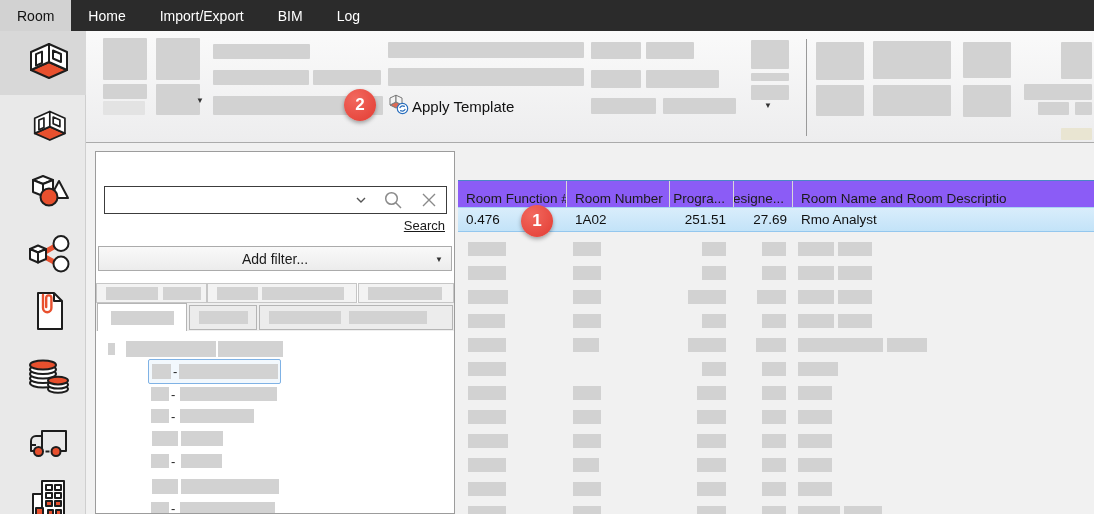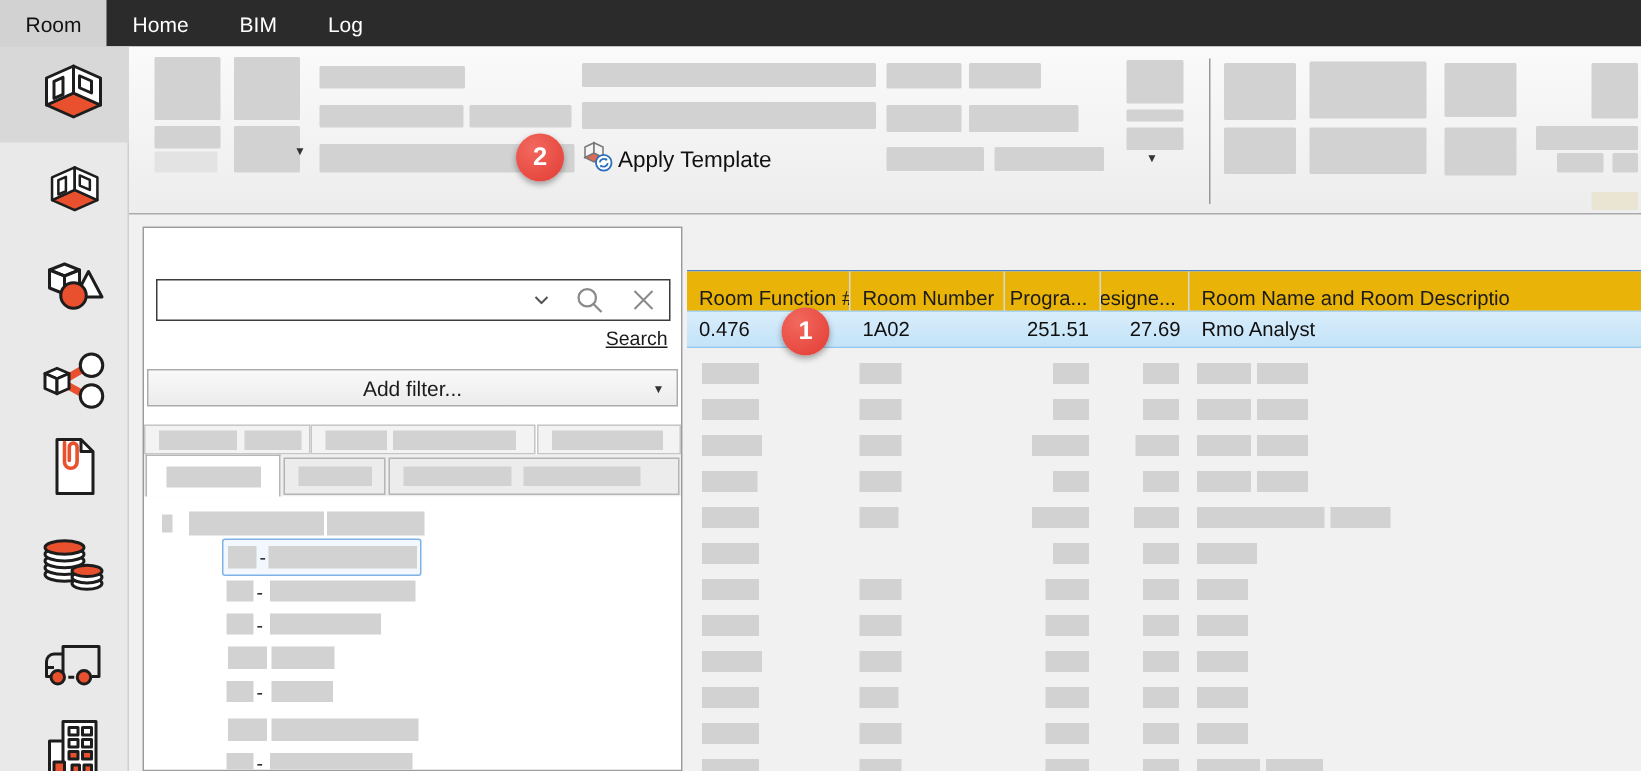--- a/index.html
+++ b/index.html
@@ -73,21 +73,21 @@
   .tbox{position:absolute;background:var(--ph);}
   .tdash{position:absolute;font-size:13px;color:#222;line-height:10px;}
   .tsel{position:absolute;border:1px solid #7fb2e5;border-radius:2px;background:#f2f8fd;}
 
   
   .roomswrap{position:absolute;left:458px;top:151px;width:636px;height:363px;overflow:hidden;}
   .rtab{position:absolute;left:1px;top:1px;height:29px;padding:0 13px;background:#fff;
     border:1px solid var(--tab-blue);border-bottom:none;display:flex;align-items:center;
     font-size:13.5px;z-index:2;}
   .rtabline{position:absolute;left:0;top:29px;width:636px;height:1px;background:var(--tab-blue);}
-  .thead{position:absolute;left:0;top:30px;width:636px;height:36px;background:#eab308;
+  .thead{position:absolute;left:0;top:30px;width:636px;height:36px;background:#8b5cf6;
     border-bottom:1px solid #bdbdbd;display:flex;font-size:13.5px;}
   .th{display:flex;align-items:center;border-right:1px solid #d8d8d8;padding:0 8px;white-space:nowrap;overflow:hidden;}
   .th.num{justify-content:flex-end;}
   .trow-sel{position:absolute;left:0;top:56px;width:636px;height:25px;
     background:linear-gradient(var(--sel-blue-1),var(--sel-blue-2));
     border-top:1px solid #a9d4f2;border-bottom:1px solid #94c7ee;
     display:flex;font-size:13.5px;color:#101010;}
   .td{display:flex;align-items:center;padding:0 8px;white-space:nowrap;}
   .td.num{justify-content:flex-end;}
   .prow{position:absolute;left:0;width:636px;height:24px;}
@@ -97,20 +97,21 @@
 </style>
 </head>
 <body>
 
 <div id="frame">
 
   <div class="topbar">
     <div id="tb-tabs" style="display:flex;">
         <div class="tb-tab sel">Room</div>
         <div class="tb-tab">Home</div>
+        <div class="tb-tab">Import/Export</div>
         <div class="tb-tab">BIM</div>
         <div class="tb-tab">Log</div>
       </div>
   </div>
 
   <div class="sidebar">
     <div class="side-sel"></div>
 
     <div class="side-ic" style="top:10px">
       <svg viewBox="0 0 46 46" width="46" height="46">

